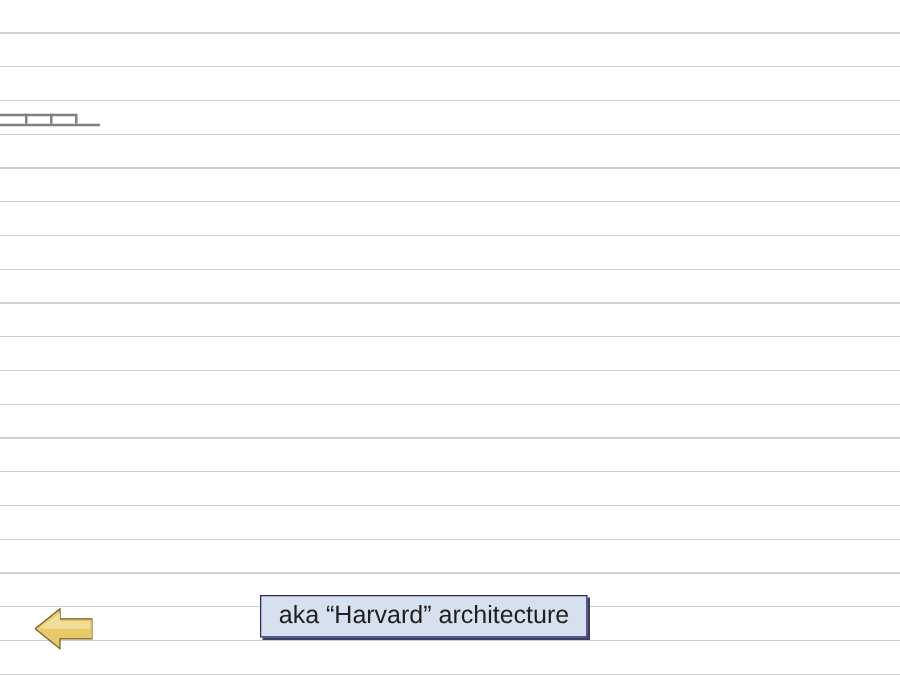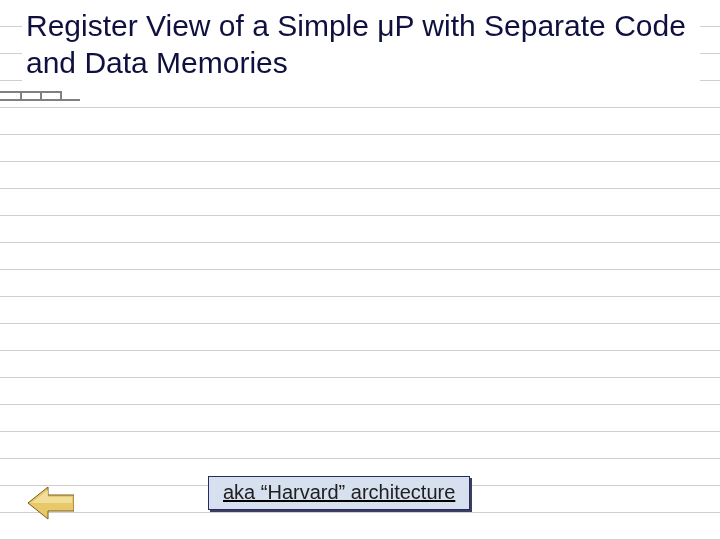--- a/index.html
+++ b/index.html
@@ -51,43 +51,39 @@
   .tick.t2 { left: 40px; }
   .tick.t3 { left: 60px; }
   .caption-box {
     position: absolute;
     left: 208px;
     bottom: 30px;
     background: #d6e0ee;
     border: 1px solid #2a2a60;
     box-shadow: 2px 2px 0 rgba(40,40,80,0.9);
     padding: 4px 14px 5px 14px;
-    text-decoration: underline;
   }
   .caption-text {
     font-size: 20px;
     color: #202020;
     white-space: nowrap;
   }
   .back-arrow {
     position: absolute;
     left: 28px;
     bottom: 18px;
     width: 46px;
     height: 38px;
   }
 </style>
 </head>
 <body>
 
 <div class="slide">
 
-  <div class="title-block">
-    <div class="title-text">Register View of a Simple μP with Separate Code and Data Memories</div>
-  </div>
 
   <div class="h-line top"></div>
   <div class="tick t1"></div>
   <div class="tick t2"></div>
   <div class="tick t3"></div>
   <div class="h-line bottom"></div>
 
   <div class="caption-box">
     <div class="caption-text">aka “Harvard” architecture</div>
   </div>

